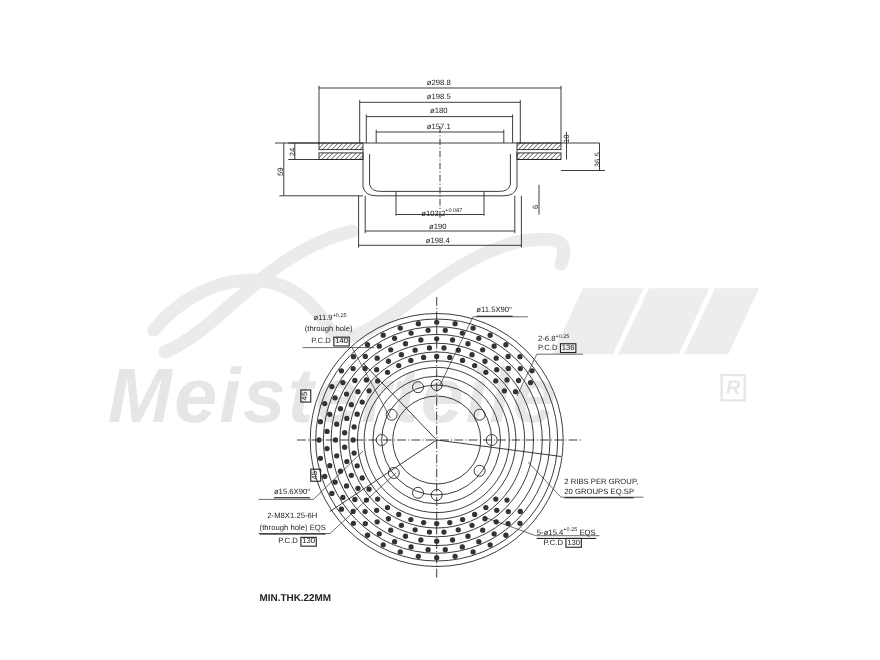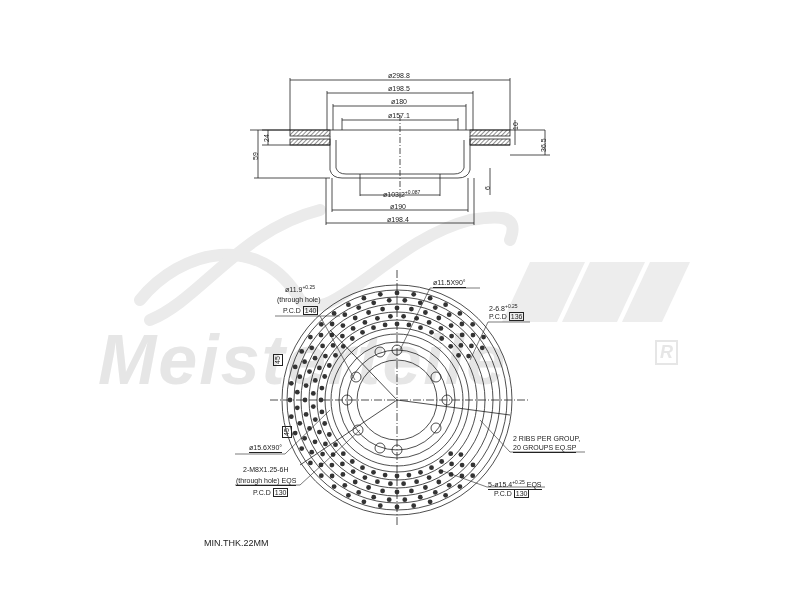--- a/index.html
+++ b/index.html
@@ -5,21 +5,21 @@
   html, body { margin: 0; padding: 0; background: #ffffff; }
   body { width: 800px; height: 600px; position: relative; overflow: hidden;
          font-family: "Liberation Sans", "DejaVu Sans", sans-serif; color: #222; }
   .canvas { position: absolute; left: 0; top: 0; width: 800px; height: 600px; }
   .lbl { position: absolute; font-size: 7px; line-height: 8px; color: #222; white-space: nowrap;
          font-family: "Liberation Sans Narrow", "Liberation Sans", sans-serif; transform-origin: left top; }
   .sup { font-size: 5px; vertical-align: super; }
   .box { border: 1px solid #222; padding: 0 1px; }
   .under { border-bottom: 1px solid #222; }
   .rot { transform: rotate(-90deg); }
-  .note { position: absolute; left: 204px; top: 538px; font-size: 9px; color: #222; }
+  .note { position: absolute; left: 236px; top: 538px; font-size: 9px; color: #222; font-weight: bold; }
   .wm { position: absolute; color: #e6e6e6; font-style: italic; font-weight: bold; }
 </style>
 </head>
 <body>
 
 <div class="wm" style="left:98px;top:320px;font-size:70px;letter-spacing:2px;">Meisterteile</div>
 <div class="wm" style="left:655px;top:340px;font-size:18px;border:2px solid #e6e6e6;padding:0 3px;">R</div>
 
 <svg class="canvas" viewBox="0 0 800 600" xmlns="http://www.w3.org/2000/svg">
 

